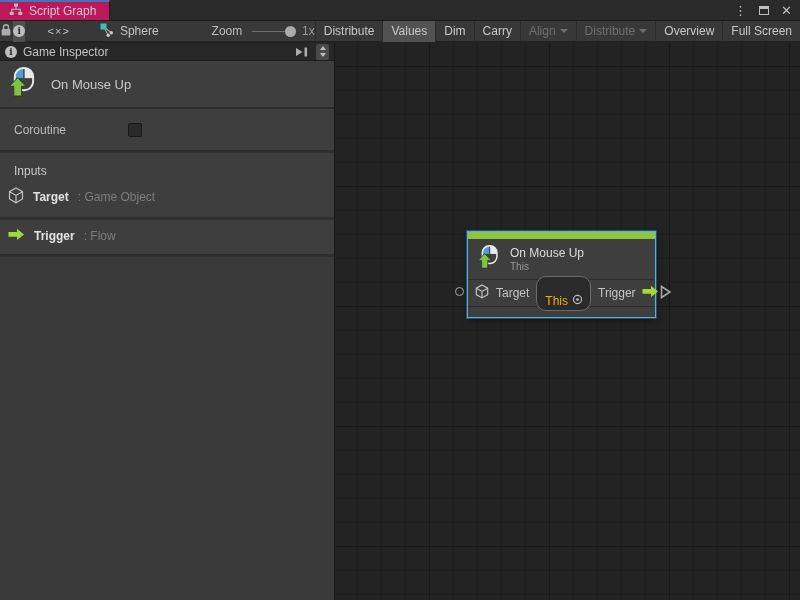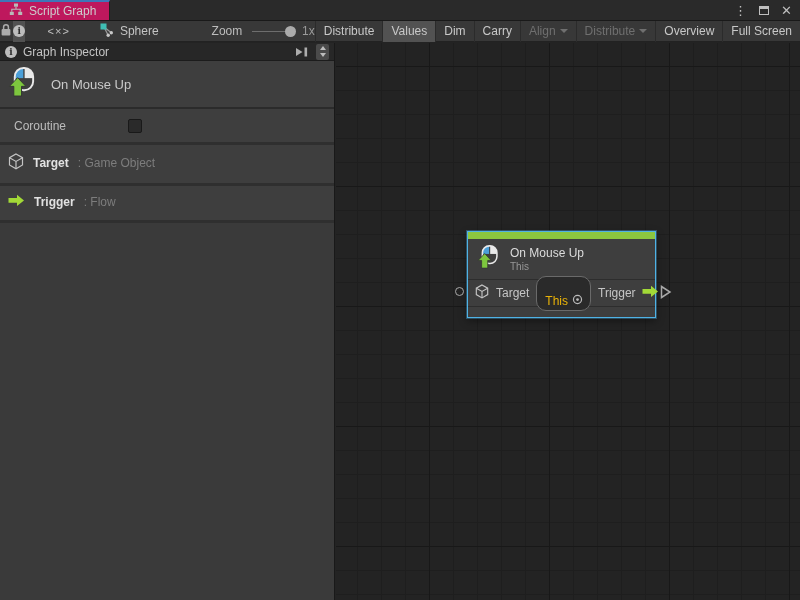--- a/index.html
+++ b/index.html
@@ -51,21 +51,21 @@
   .spinner { width:13px; height:16px; background:#4A4A4A; border-radius:2px; display:flex;
     flex-direction:column; align-items:center; justify-content:center; gap:3px; }
   .tri-up { width:0; height:0; border-left:3.5px solid transparent; border-right:3.5px solid transparent;
     border-bottom:4px solid #BDBDBD; }
   .tri-down { width:0; height:0; border-left:3.5px solid transparent; border-right:3.5px solid transparent;
     border-top:4px solid #BDBDBD; }
 
   .unit-header { height:48px; background:#3E3E3E; display:flex; align-items:center; gap:14px;
     padding:0 8px; border-bottom:2px solid #2B2B2B; }
   .unit-title { font-size:13px; color:#C9C9C9; }
-  .coroutine-row { height:36px; background:#3E3E3E; display:flex; align-items:center;
+  .coroutine-row { height:44px; background:#3E3E3E; display:flex; align-items:center;
     padding:0 14px; border-bottom:3px solid #2F2F2F; }
   .coroutine-label { font-size:12px; color:#BDBDBD; width:114px; }
   .checkbox { width:14px; height:14px; background:#2A2A2A; border:1px solid #191919; border-radius:2px; }
 
   .section { background:#3E3E3E; padding:6px 0 8px 0; border-bottom:3px solid #2F2F2F; }
   .section-title { font-size:12px; color:#C8C8C8; padding:5px 14px 7px 14px; }
   .port-row { display:flex; align-items:center; gap:9px; padding:2px 8px; font-size:12px; }
   .port-name { color:#E2E2E2; font-weight:bold; }
   .port-type { color:#7D7D7D; }
   .sidebar-rest { flex:1; background:#3A3A3A; }
@@ -182,21 +182,21 @@
       </div>
       <div class="tbtn">
         <span>Full Screen</span>
       </div>
     </div>
   </div>
 
   <div class="sidebar">
     <div class="insp-header">
       <span class="info-glyph">i</span>
-      <span class="insp-title">Graph Inspector</span>
+      <span class="insp-title">Game Inspector</span>
       <span>
         <svg width="15" height="10" viewBox="0 0 15 10">
           <polygon points="1,1 7.5,5 1,9" fill="#ACACAC"></polygon>
           <rect x="9.5" y="0.5" width="2.6" height="9" fill="#ACACAC"></rect>
         </svg>
       </span>
       <span class="spinner">
         <span class="tri-up"></span>
         <span class="tri-down"></span>
       </span>
@@ -218,20 +218,21 @@
       </span>
       <span class="unit-title">On Mouse Up</span>
     </div>
 
     <div class="coroutine-row">
       <span class="coroutine-label">Coroutine</span>
       <span class="checkbox"></span>
     </div>
 
     <div class="section">
+      <div class="section-title">Inputs</div>
       <div class="port-row">
         <span>
           <svg width="16" height="17" viewBox="0 0 16 17">
             <path d="M8 1 L14.5 4.7 V12 L8 15.8 L1.5 12 V4.7 Z" fill="none" stroke="#C4C4C4" stroke-width="1.2"></path>
             <path d="M1.5 4.7 L8 8.4 L14.5 4.7 M8 8.4 V15.8" fill="none" stroke="#C4C4C4" stroke-width="1.2"></path>
           </svg>
         </span>
         <span class="port-name">Target</span>
         <span class="port-type">: Game Object</span>
       </div>

